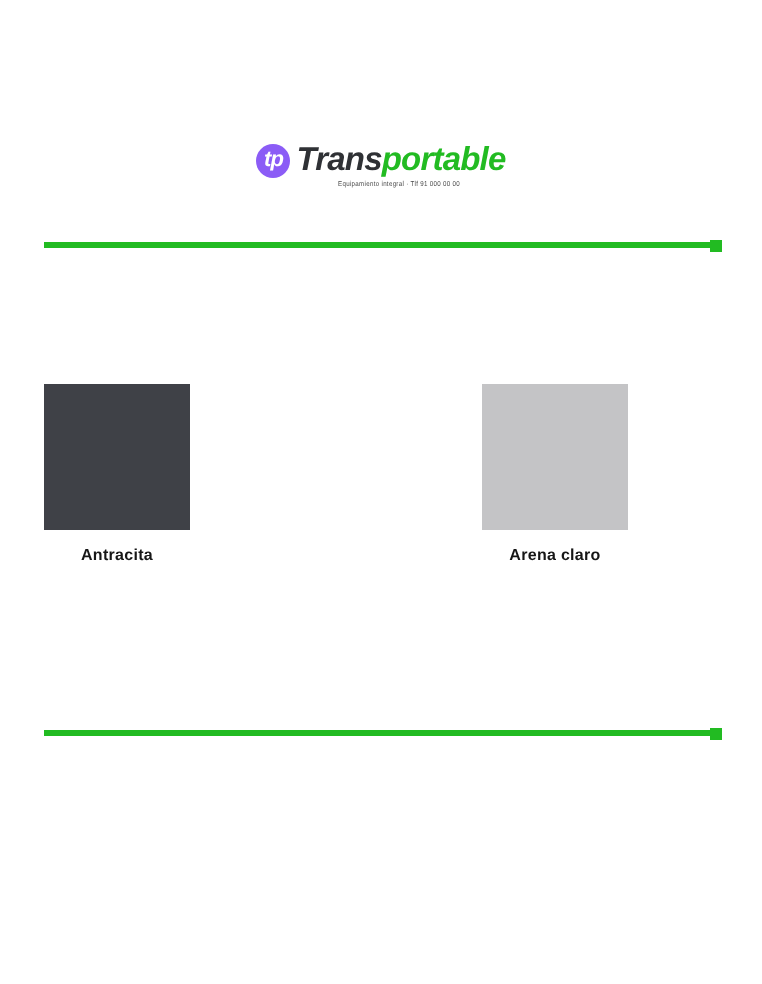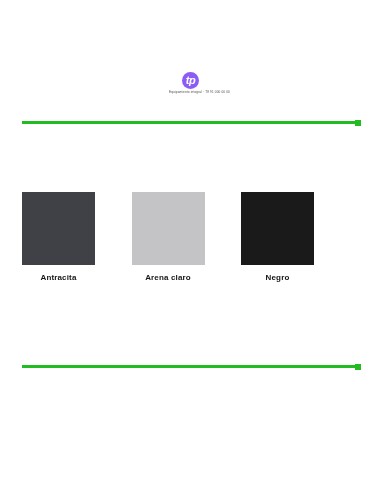--- a/index.html
+++ b/index.html
@@ -123,20 +123,23 @@
   }
 </style>
 </head>
 <body>
 
 <div class="logo-block">
   <div class="logo-row">
     <span class="logo-badge" style="background: #8b5cf6;">
       <span class="logo-badge-text">tp</span>
     </span>
+    <span class="wordmark">
+      <span class="w-dark" style="color: rgb(47, 49, 53);">Trans</span><span class="w-green" style="color: rgb(34, 187, 34);">portable</span>
+    </span>
   </div>
   <div class="tagline">Equipamiento integral · Tlf 91 000 00 00</div>
 </div>
 
 <div class="rule rule-top" style="background: rgb(34, 187, 34);">
   <span class="rule-cap" style="background: rgb(34, 187, 34);"></span>
 </div>
 
 <div class="swatch-row">
 
@@ -144,22 +147,18 @@
     <span class="swatch-chip" style="background: rgb(63, 65, 71);"></span>
     <span class="swatch-label">Antracita</span>
   </div>
 
 
   <div class="swatch-cell">
     <span class="swatch-chip" style="background: rgb(196, 196, 198);"></span>
     <span class="swatch-label">Arena claro</span>
   </div>
 
-  <div class="swatch-cell">
-    <span class="swatch-chip" style="background: rgb(26, 26, 26);"></span>
-    <span class="swatch-label">Negro</span>
-  </div>
 
 </div>
 
 <div class="rule rule-bottom" style="background: rgb(34, 187, 34);">
   <span class="rule-cap" style="background: rgb(34, 187, 34);"></span>
 </div>
 
 </body></html>

